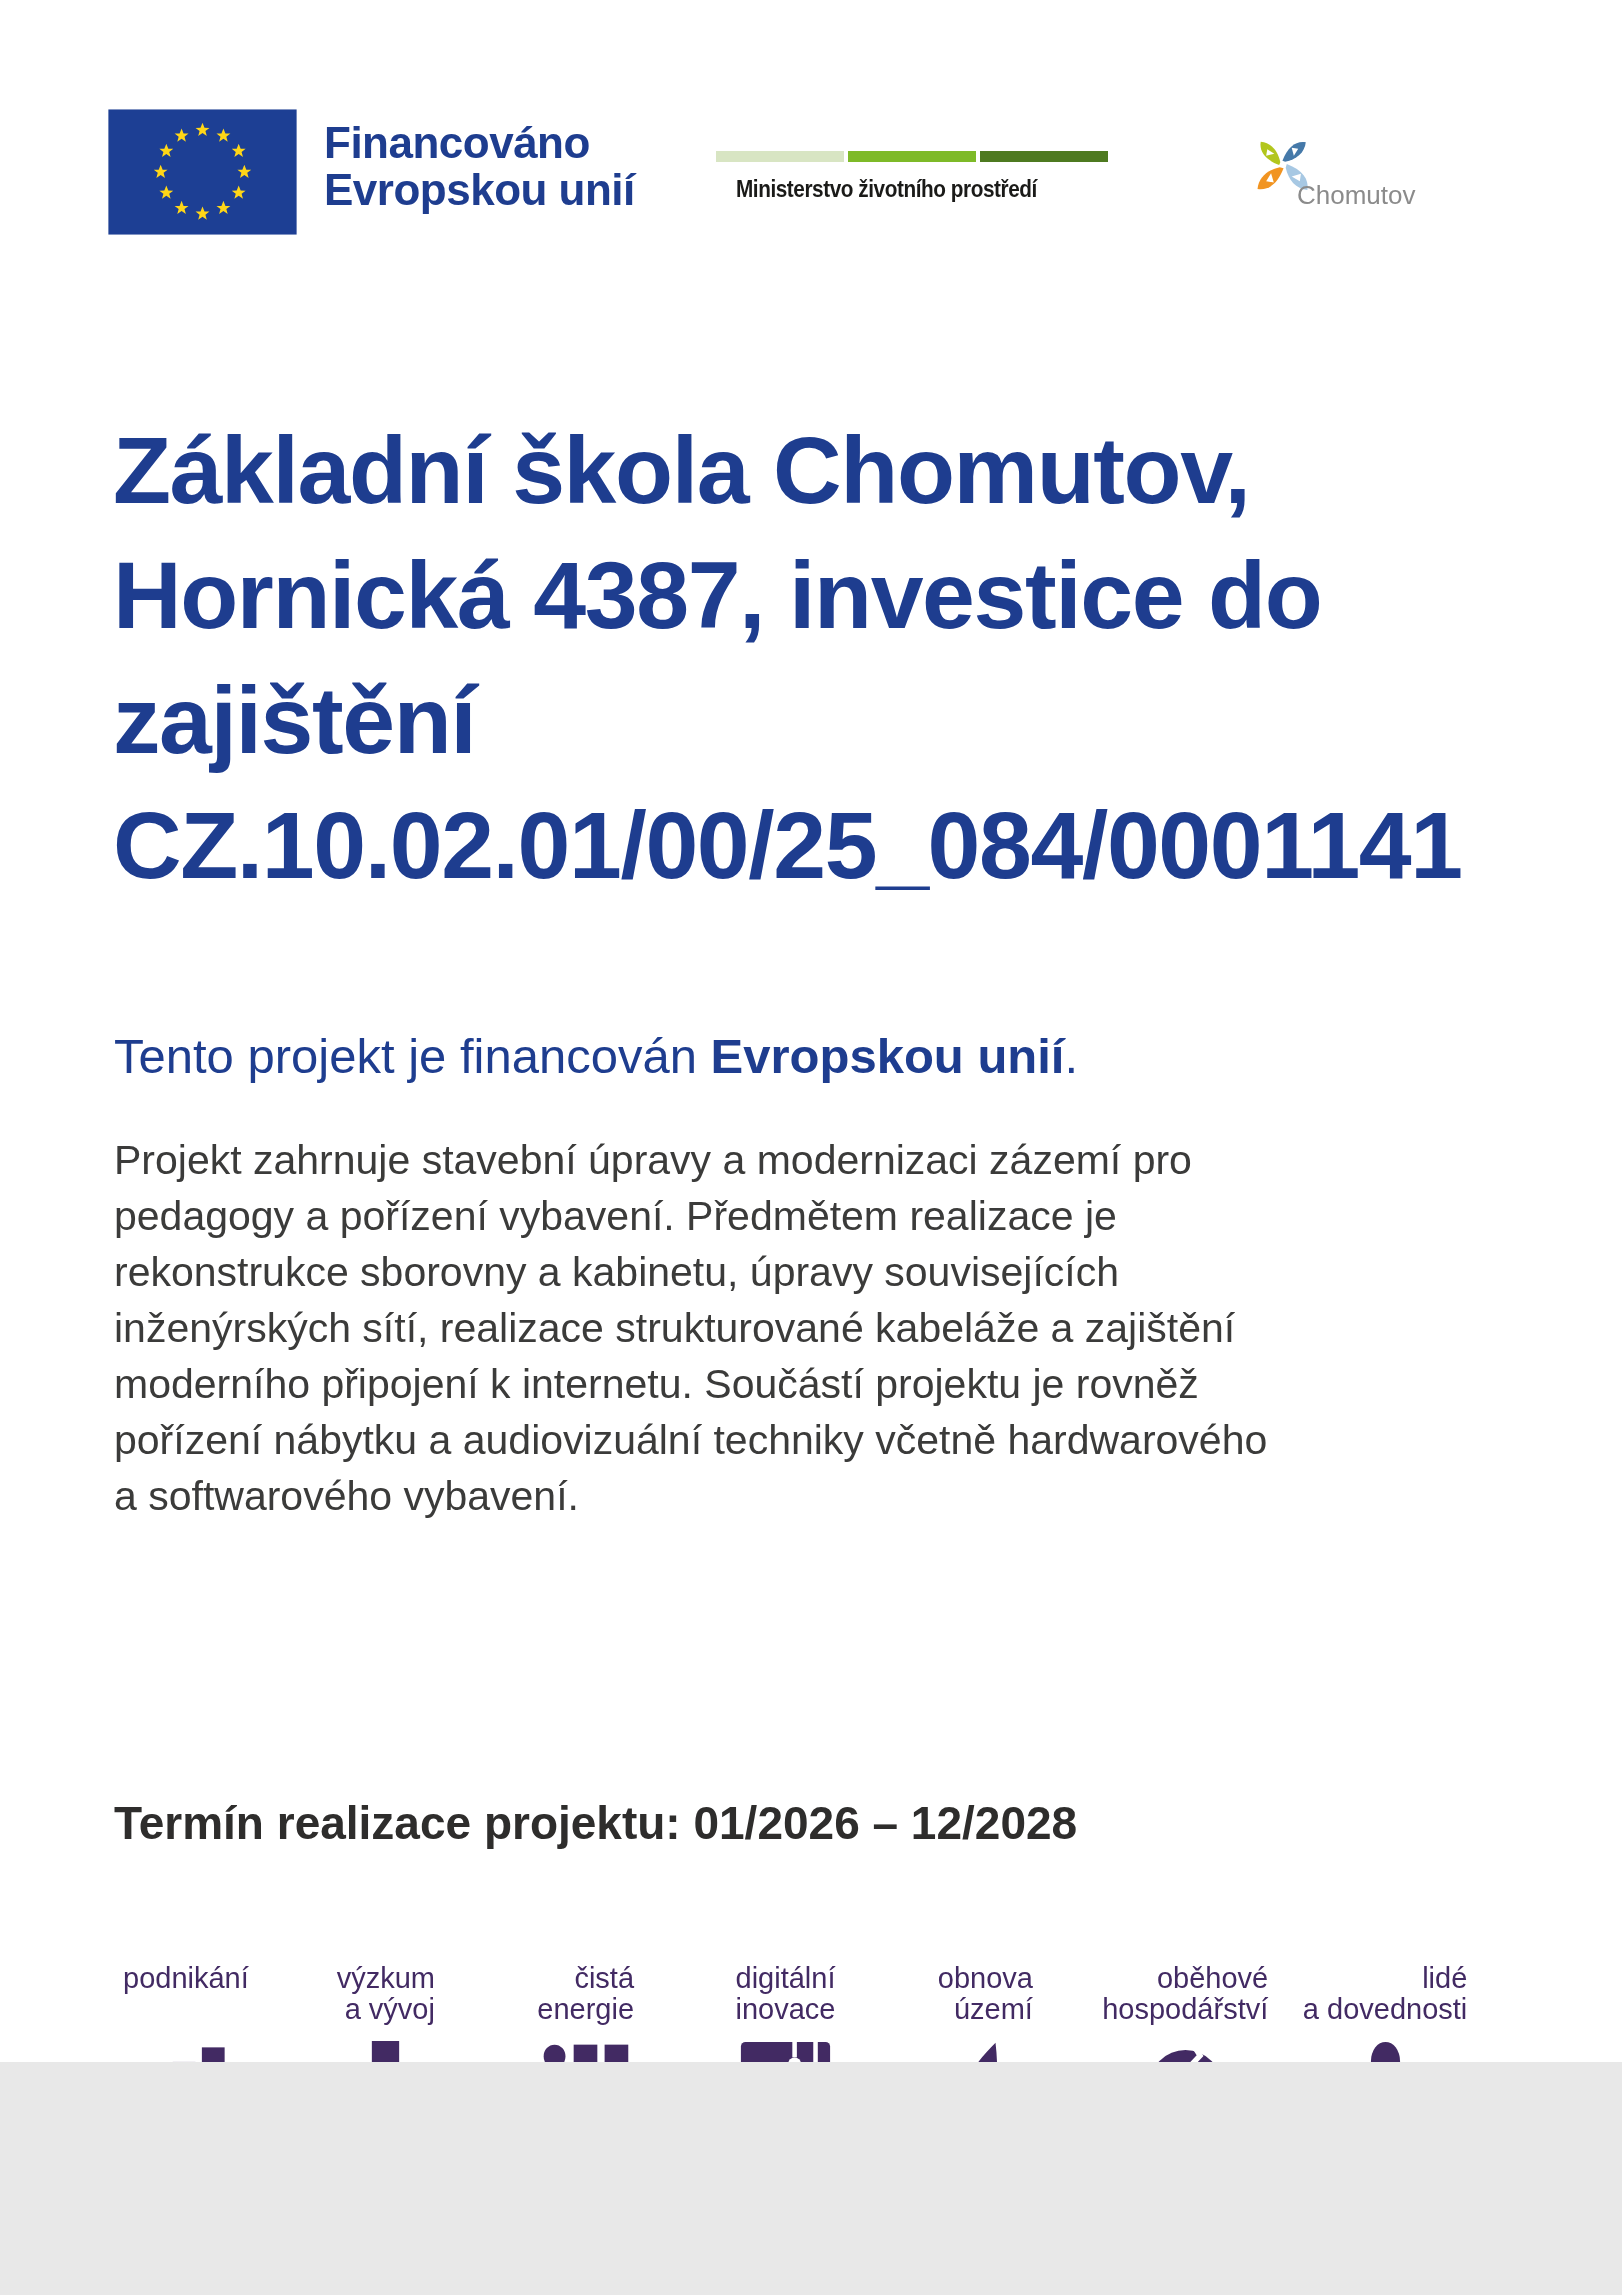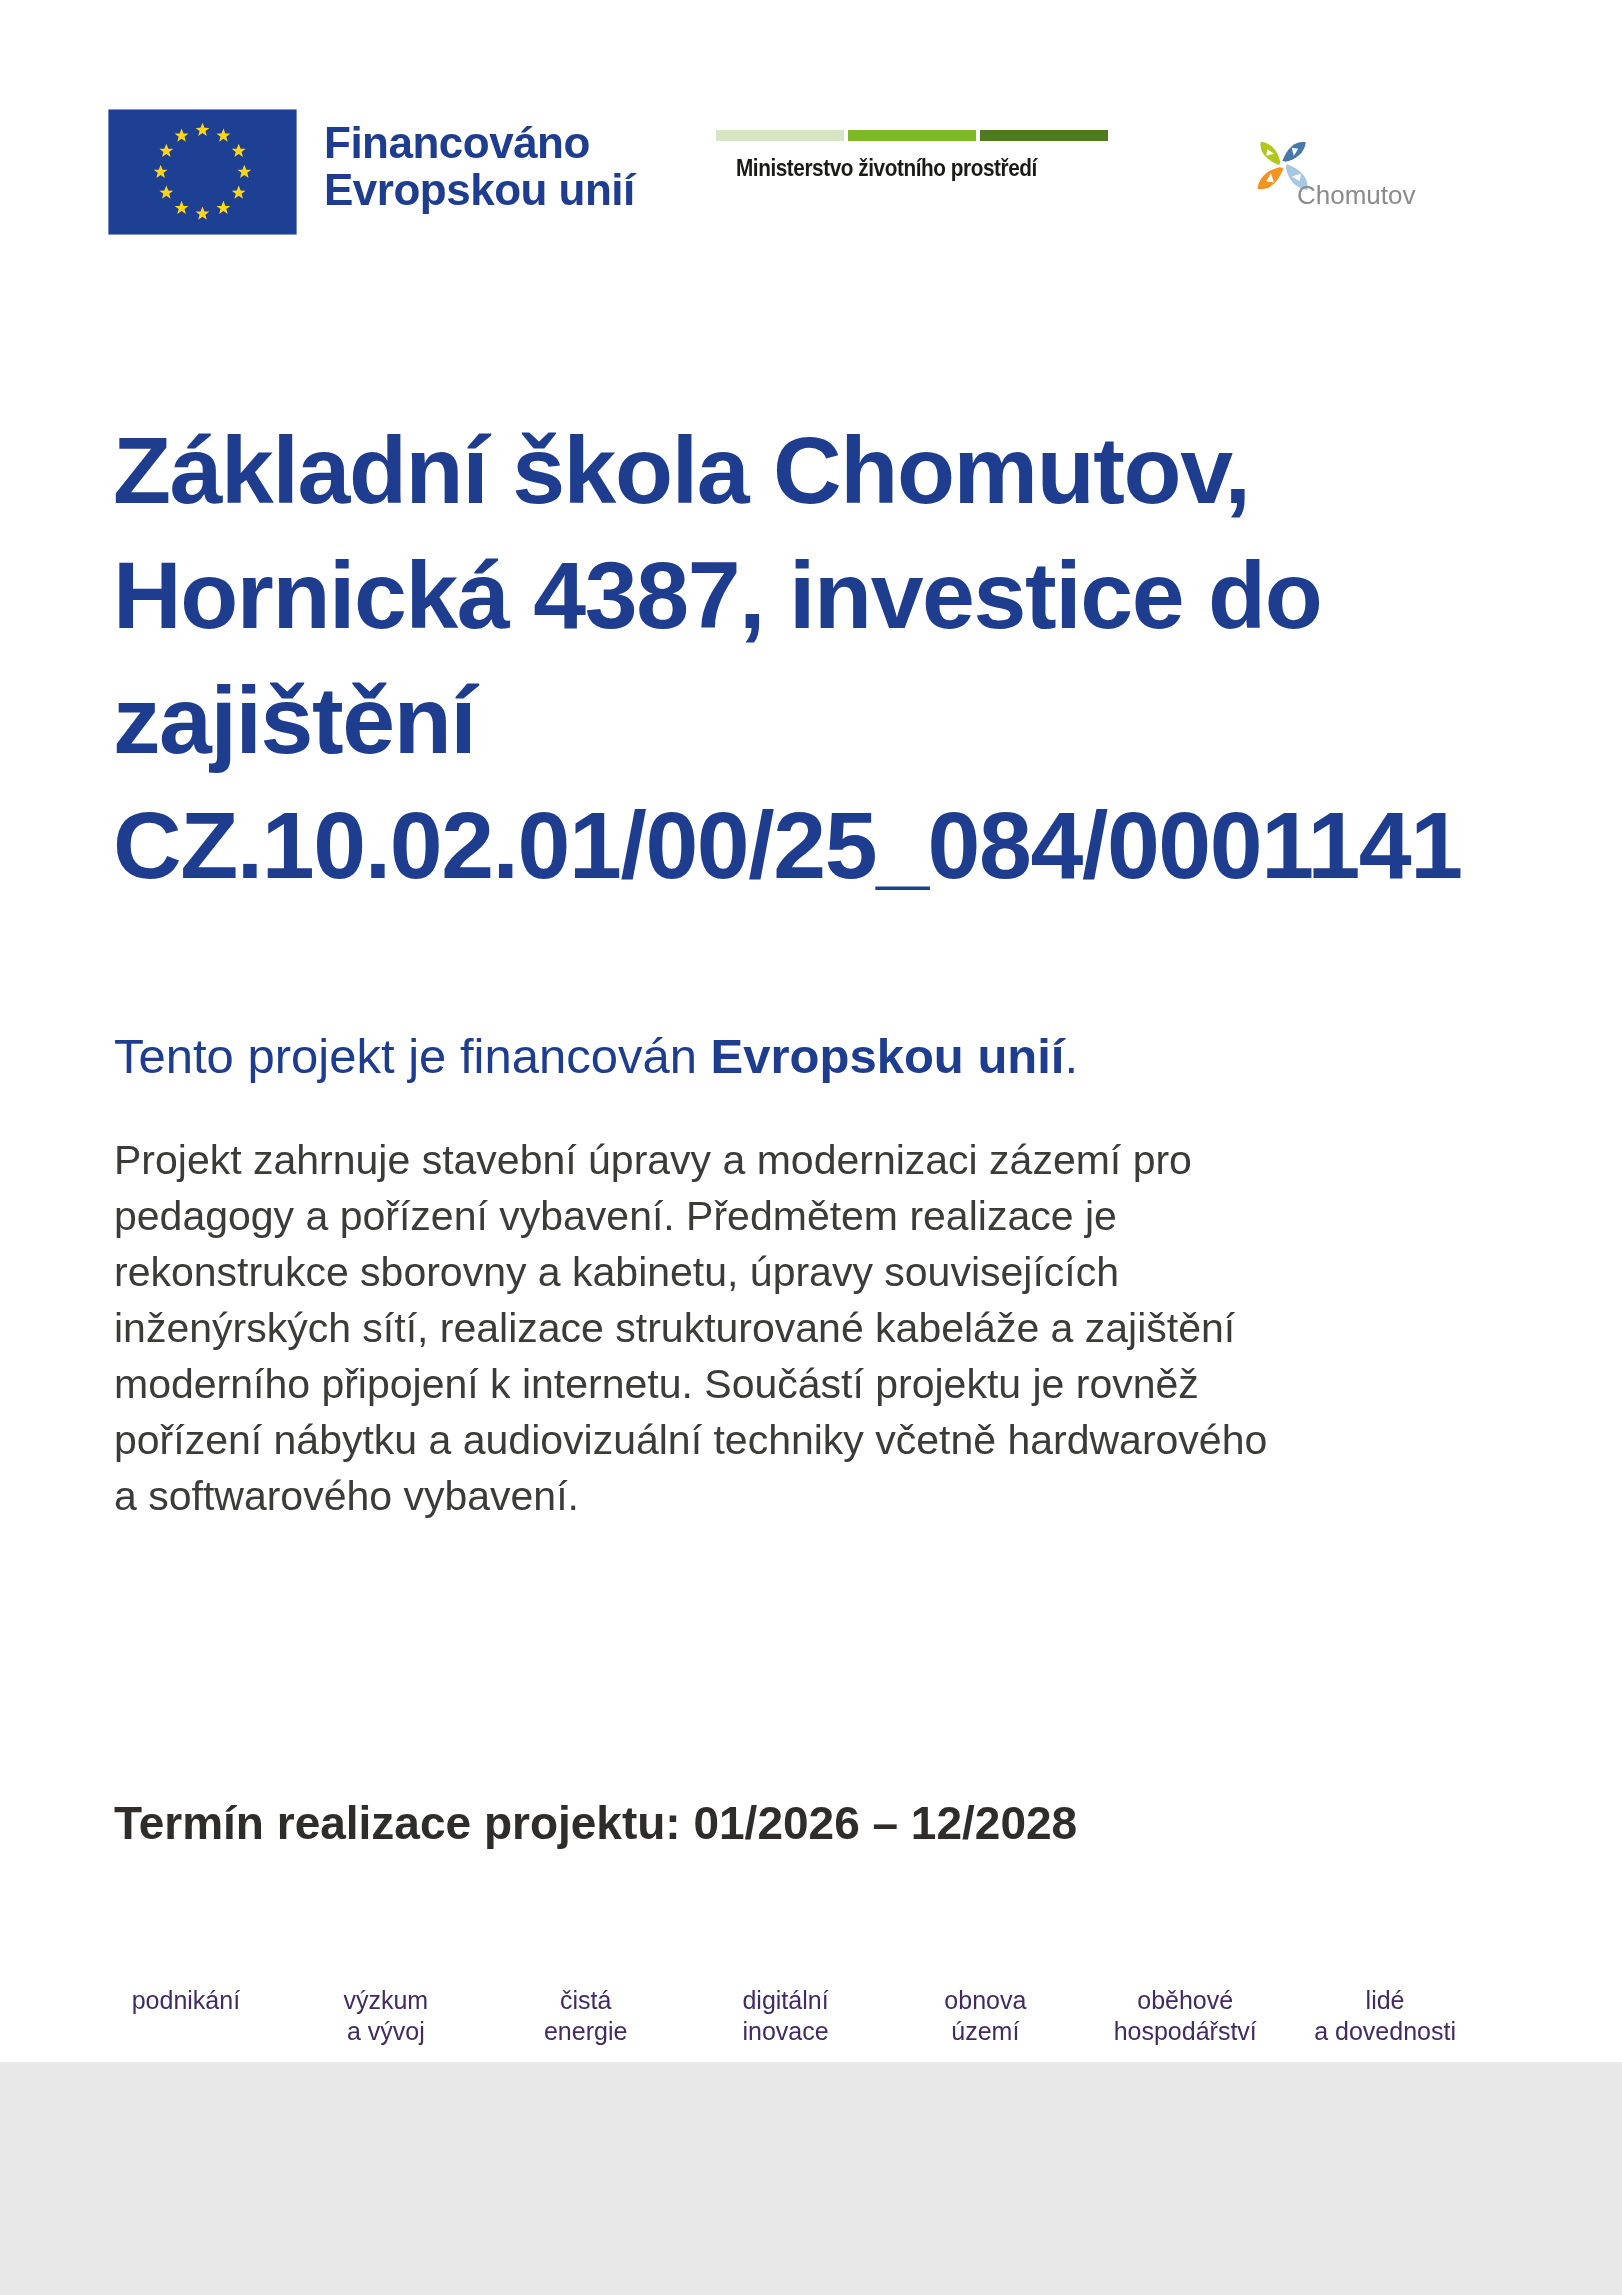--- a/index.html
+++ b/index.html
@@ -30,21 +30,21 @@
     overflow:hidden;
     text-decoration:underline;
   }
   
   .eu-flag{position:absolute;left:107px;top:109px;width:191px;height:126px;display:block;}
   .eu-text{
     position:absolute;left:324px;top:119px;
     font-size:44px;font-weight:bold;line-height:47px;
     color:var(--blue-text);letter-spacing:-0.5px;white-space:nowrap;
   }
-  .ministry{position:absolute;left:716px;top:130px;width:398px;}
+  .ministry{position:absolute;left:716px;top:151px;width:398px;}
   .ministry-bars{display:flex;gap:4.2px;}
   .ministry-bars .bar{height:10.6px;width:128px;}
   .bar-1{background:var(--min-green-1);}
   .bar-2{background:var(--min-green-2);}
   .bar-3{background:var(--min-green-3);}
   .ministry-name{
     margin-top:14.3px;margin-left:20.4px;
     font-size:23.6px;font-weight:bold;color:var(--min-text);
     letter-spacing:-0.5px;transform:scaleX(.88);transform-origin:left top;
     white-space:nowrap;
@@ -76,22 +76,22 @@
     position:absolute;left:114px;top:1796px;
     font-size:46px;font-weight:bold;color:var(--dark-text);white-space:nowrap;
   }
   
   .footer-row{
     position:absolute;left:86px;top:1963px;width:1399px;
     display:flex;
   }
   .footer-item{width:200px;display:flex;flex-direction:column;align-items:center;}
   .footer-label{
-    height:62px;text-align:center;
-    font-size:25px;line-height:31px;color:var(--purple);white-space:nowrap;margin-top:22px;
+    height:62px;text-align:right;
+    font-size:29px;line-height:31px;color:var(--purple);white-space:nowrap;
   }
   .footer-icon{width:91px;height:91px;margin-top:15.7px;}
   .hidden-defs{position:absolute;width:0;height:0;overflow:hidden;}
 </style>
 </head>
 <body>
 
 <svg class="hidden-defs" xmlns="http://www.w3.org/2000/svg" aria-hidden="true">
   <defs>
     <polygon id="eu-star" points="0,-7 1.9,-2.2 6.66,-2.16 2.8,0.83 4.11,5.66 0,2.8 -4.11,5.66 -2.8,0.83 -6.66,-2.16 -1.9,-2.2" fill="var(--star-yellow)"></polygon>

